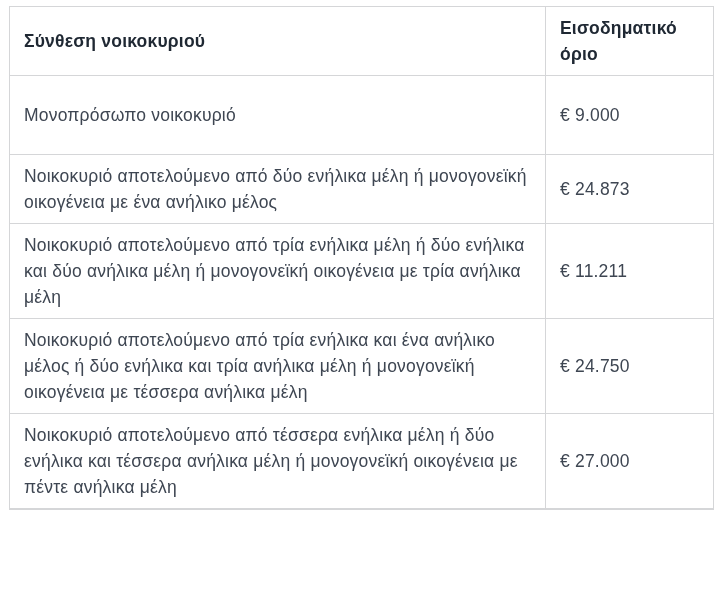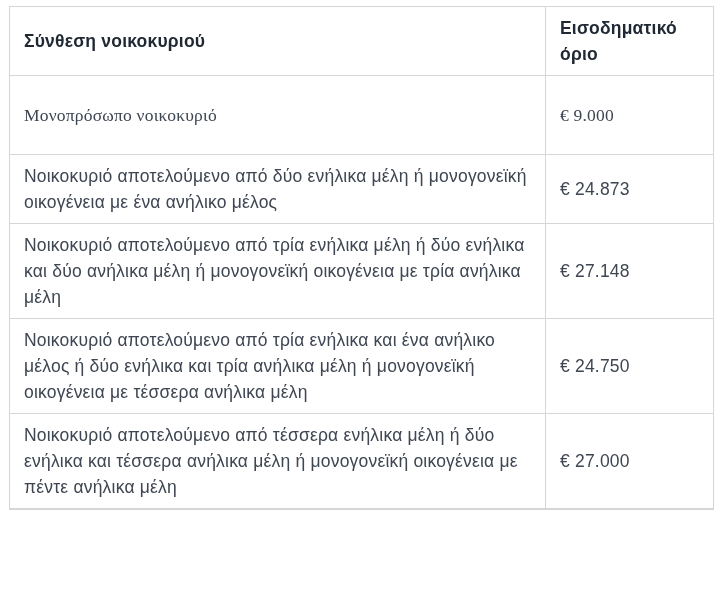--- a/index.html
+++ b/index.html
@@ -42,21 +42,21 @@
     color: var(--header_text, #1f2833);
     line-height: 26px;
   }
   td {
     font-size: 17.5px;
     font-weight: normal;
     color: var(--body_text, #3e4652);
     line-height: 26px;
   }
   thead tr { height: 61px; }
-  tbody tr:nth-child(1) { height: 79px; font-family: Liberation Serif, serif; }
+  tbody tr:nth-child(1) { height: 79px; }
   tbody tr:nth-child(2) { height: 65px; }
   tbody tr:nth-child(3) { height: 81px; }
   tbody tr:nth-child(4) { height: 87px; }
   tbody tr:nth-child(5) { height: 85px; }
   tbody tr:nth-child(6) { height: 82px; }
 </style>
 </head>
 <body>
 
 <div class="page">
@@ -75,21 +75,21 @@
       <tr>
         <td>Μονοπρόσωπο νοικοκυριό</td>
         <td>€ 9.000</td>
       </tr>
       <tr>
         <td>Νοικοκυριό αποτελούμενο από δύο ενήλικα μέλη ή μονογονεϊκή οικογένεια με ένα ανήλικο μέλος</td>
         <td>€ 24.873</td>
       </tr>
       <tr>
         <td>Νοικοκυριό αποτελούμενο από τρία ενήλικα μέλη ή δύο ενήλικα και δύο ανήλικα μέλη ή μονογονεϊκή οικογένεια με τρία ανήλικα μέλη</td>
-        <td>€ 27.148</td>
+        <td>€ 11.211</td>
       </tr>
       <tr>
         <td>Νοικοκυριό αποτελούμενο από τρία ενήλικα και ένα ανήλικο μέλος ή δύο ενήλικα και τρία ανήλικα μέλη ή μονογονεϊκή οικογένεια με τέσσερα ανήλικα μέλη</td>
         <td>€ 24.750</td>
       </tr>
       <tr>
         <td>Νοικοκυριό αποτελούμενο από τέσσερα ενήλικα μέλη ή δύο ενήλικα και τέσσερα ανήλικα μέλη ή μονογονεϊκή οικογένεια με πέντε ανήλικα μέλη</td>
         <td>€ 27.000</td>
       </tr>
     </tbody>

